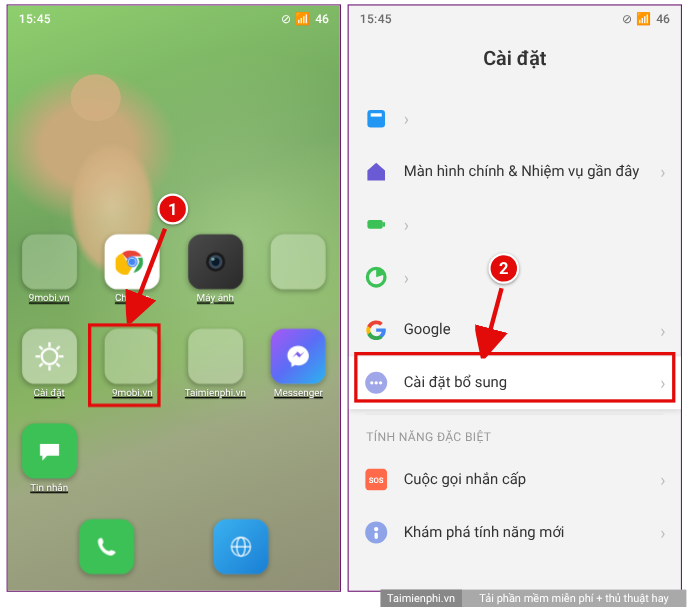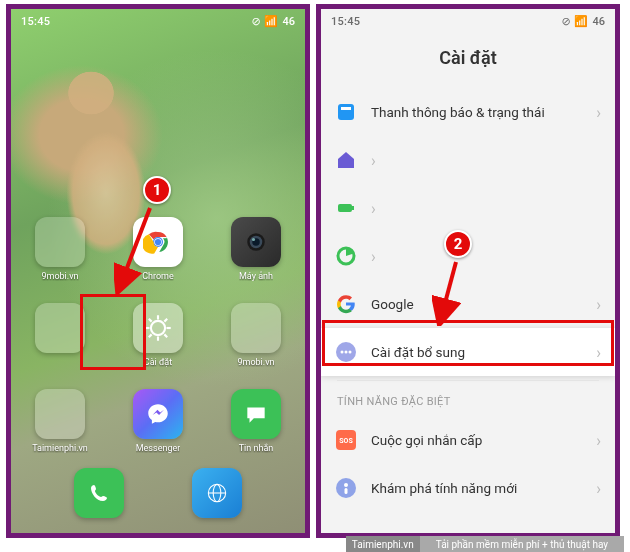--- a/index.html
+++ b/index.html
@@ -9,21 +9,21 @@
     width: 630px;
     height: 552px;
     position: relative;
     overflow: hidden;
   }
   .frame {
     position: absolute;
     top: 4px;
     width: 304px;
     height: 534px;
-    border: 5px solid #701a75;
+    border: 1px solid #701a75;
     background: #f3f3f3;
     overflow: hidden;
   }
   .frame-left { left: 6px; }
   .frame-right { left: 316px; }
 
   
   .statusbar {
     height: 24px;
     display: flex;
@@ -56,24 +56,25 @@
     background:
       radial-gradient(ellipse 32px 30px at 40% 12%, #d2b080 0%, #d2b080 70%, transparent 72%),
       radial-gradient(ellipse 55px 85px at 50% 62%, #dec79c 0%, #d2b080 60%, transparent 72%);
     opacity: .85;
     filter: blur(0.3px);
   }
 
   .homegrid {
     position: absolute; top: 208px; left: 0; right: 0; bottom: 72px;
     display: grid;
-    grid-template-columns: repeat(3, 1fr);
+    grid-template-columns: repeat(4, 1fr);
     grid-auto-rows: 86px;
     justify-items: center;
     z-index: 2;
+    text-decoration: underline;
   }
   .app {
     width: 62px;
     display: flex; flex-direction: column; align-items: center;
     cursor: pointer;
   }
   .app-ico {
     width: 50px; height: 50px; border-radius: 12px;
     background: rgba(255,255,255,.25);
     display: flex; align-items: center; justify-content: center;
@@ -308,29 +309,29 @@
 
   <div class="page-title">Cài đặt</div>
 
   <div class="setting-row">
     <span class="row-ico">
         <svg width="20" height="20">
           <rect x="2" y="2" width="16" height="16" rx="3" fill="#2196f3"></rect>
           <rect x="5" y="5" width="10" height="3" fill="#fff"></rect>
         </svg>
       </span>
-    <span class="row-label">Thanh thông báo &amp; trạng thái</span>
     <span class="chev">›</span>
   </div>
   <div class="setting-row">
     <span class="row-ico">
         <svg width="20" height="20">
           <path d="M10 2l8 7v9H2v-9z" fill="#6a5bd4"></path>
         </svg>
       </span>
+    <span class="row-label">Màn hình chính &amp; Nhiệm vụ gần đây</span>
     <span class="chev">›</span>
   </div>
   <div class="setting-row">
     <span class="row-ico">
         <svg width="20" height="20">
           <rect x="2" y="6" width="14" height="8" rx="2" fill="#3cc157"></rect>
           <rect x="16" y="8" width="2" height="4" fill="#3cc157"></rect>
         </svg>
       </span>
     <span class="chev">›</span>

